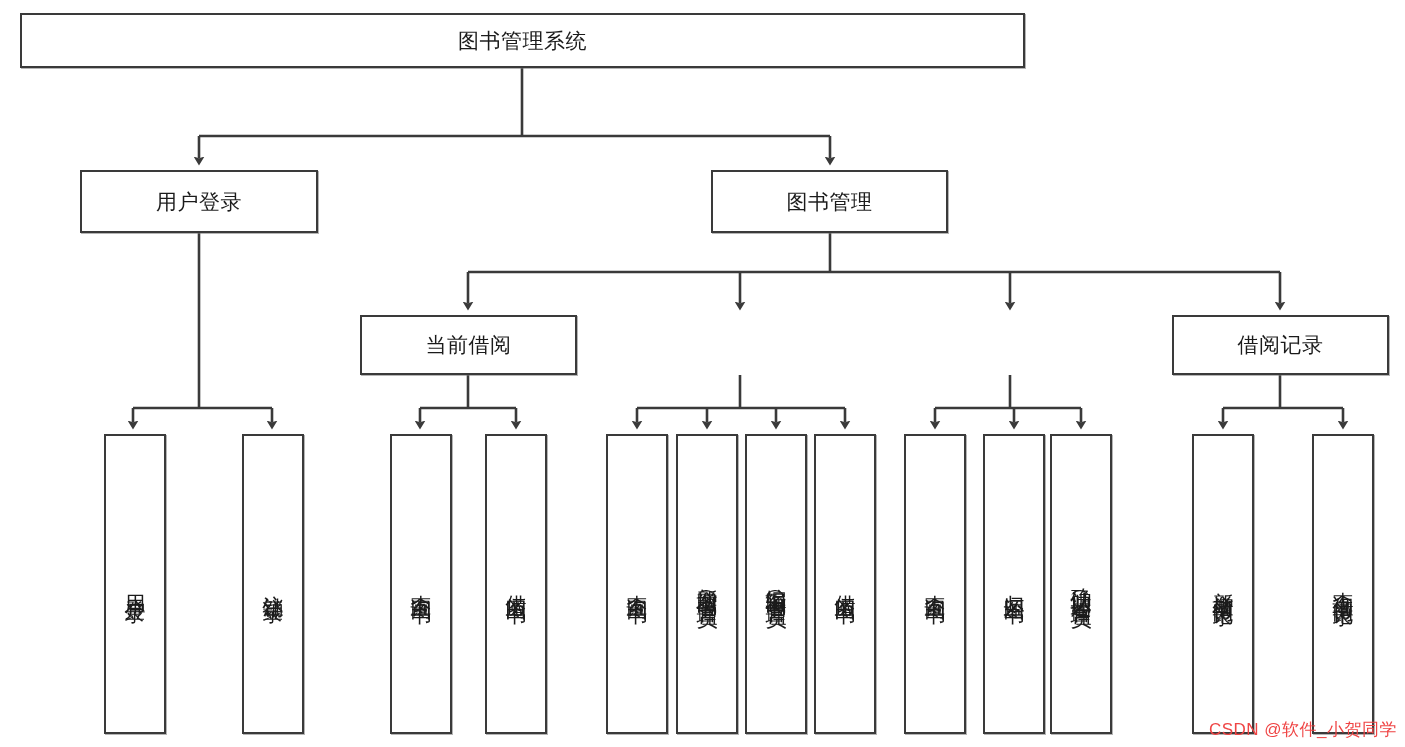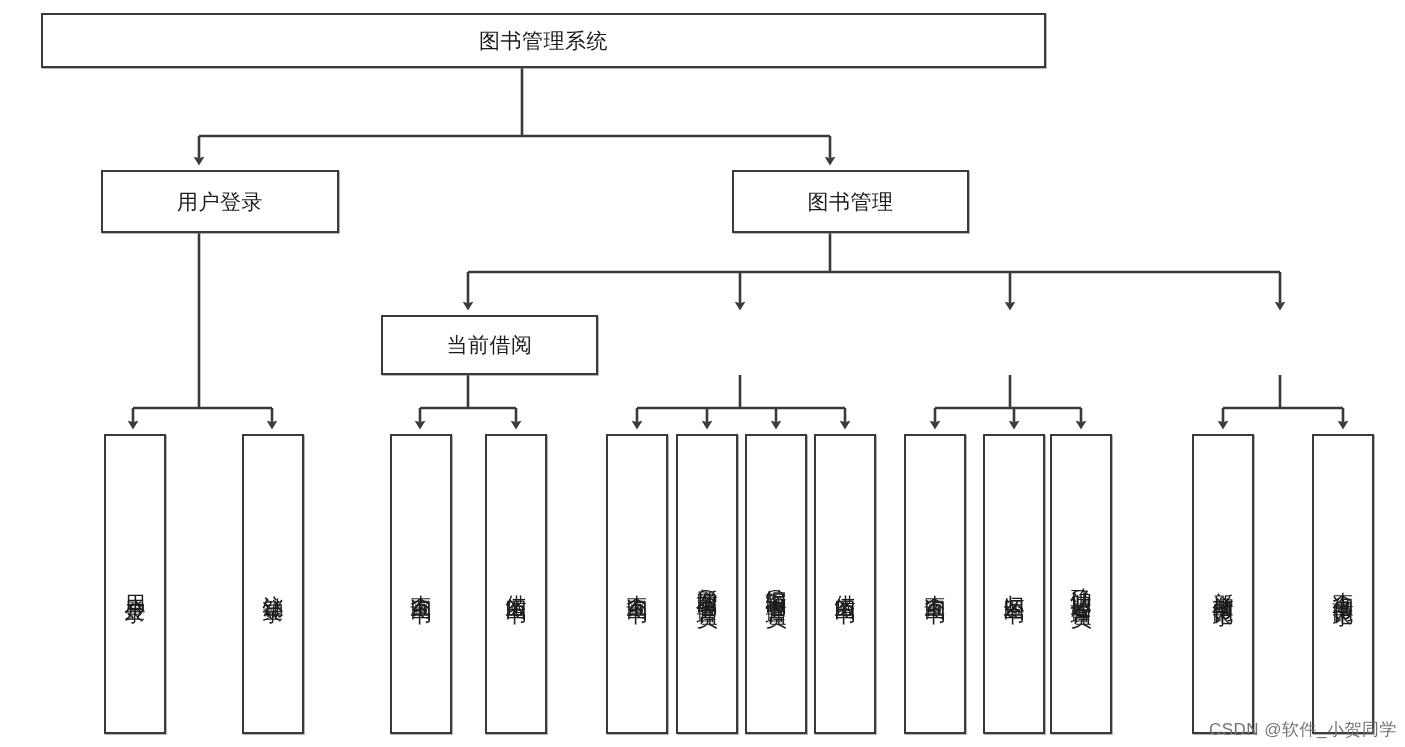--- a/index.html
+++ b/index.html
@@ -33,35 +33,34 @@
     box-shadow: 1px 1px 0 0 rgba(120,120,120,0.55);
     display: flex;
     align-items: center;
     justify-content: center;
     color: #1b1b1b;
   }
   .node-h {
     font-size: 21px;
     letter-spacing: 0.5px;
     white-space: nowrap;
-    margin-left: 21px;
   }
   .leaf-text {
     writing-mode: vertical-rl;
     text-orientation: upright;
     font-size: 21px;
     letter-spacing: 3px;
     white-space: nowrap;
   }
   #watermark {
     position: absolute;
     right: 8px;
     bottom: 6px;
     font-size: 17px;
-    color: #737373;
+    color: #ef4444;
     letter-spacing: 0.5px;
     white-space: nowrap;
     user-select: none;
   }
 </style>
 </head>
 <body>
 
 <div id="stage">
 
@@ -122,20 +121,23 @@
   <div class="node node-h" style="left:80px; top:170px; width:238px; height:63px;">
     <span>用户登录</span>
   </div>
   <div class="node node-h" style="left:711px; top:170px; width:237px; height:63px;text-align:center;">
     <span>图书管理</span>
   </div>
 
   <div class="node node-h" style="left:360px; top:315px; width:217px; height:60px;">
     <span>当前借阅</span>
   </div>
+  <div class="node node-h" style="left:1172px; top:315px; width:217px; height:60px;">
+    <span>借阅记录</span>
+  </div>
 
   <div class="node" style="left:104px; top:434px; width:62px; height:300px;">
     <span class="leaf-text">用户登录</span>
   </div>
   <div class="node" style="left:242px; top:434px; width:62px; height:300px;">
     <span class="leaf-text">注销登录</span>
   </div>
   <div class="node" style="left:390px; top:434px; width:62px; height:300px;">
     <span class="leaf-text">查询图书</span>
   </div>

